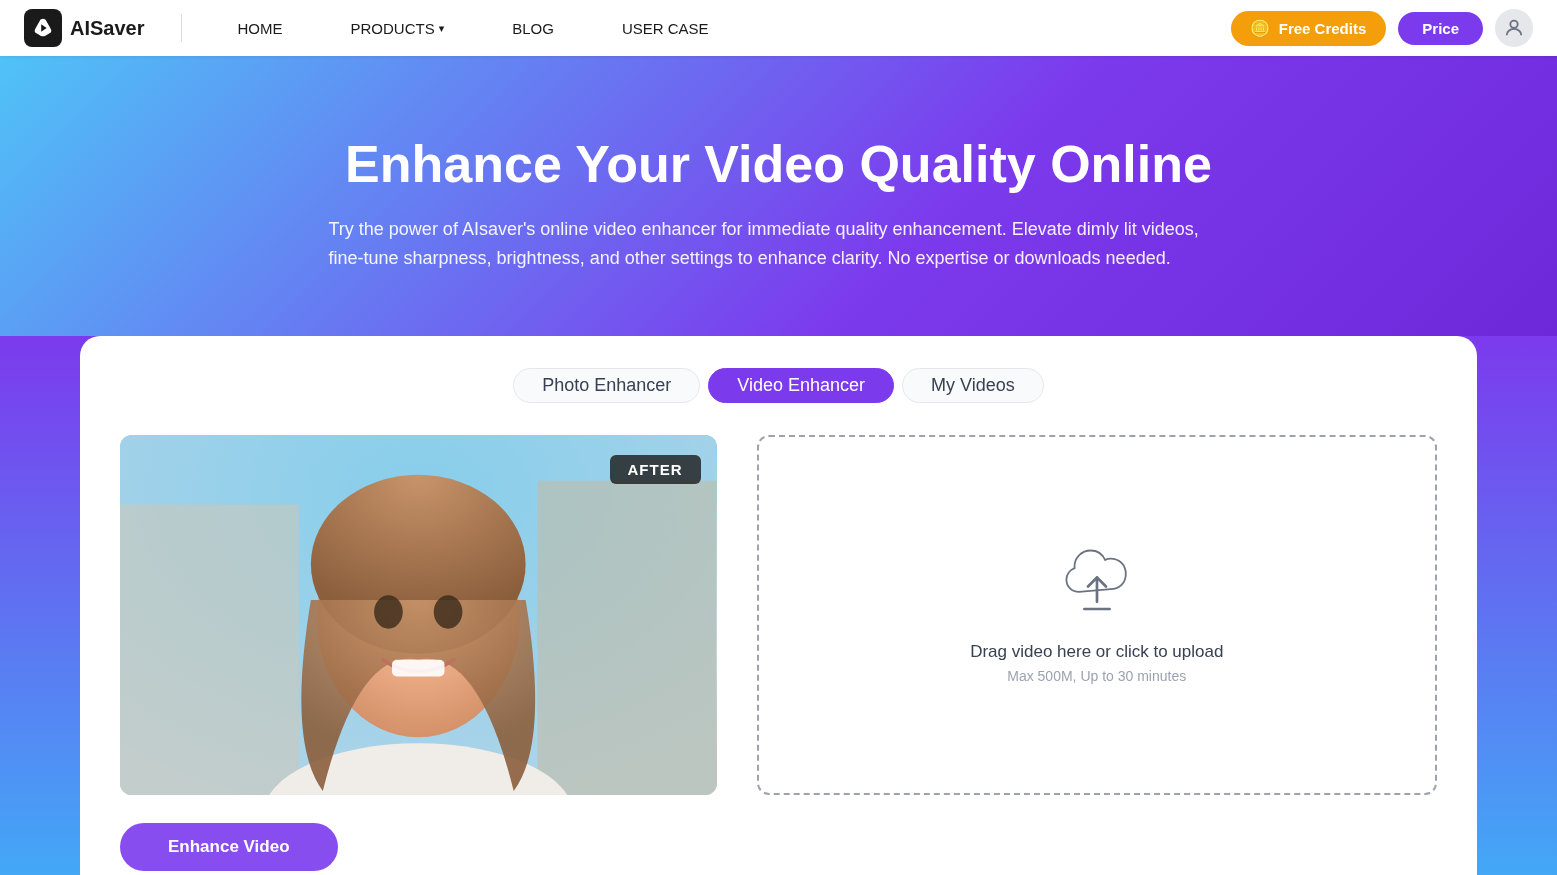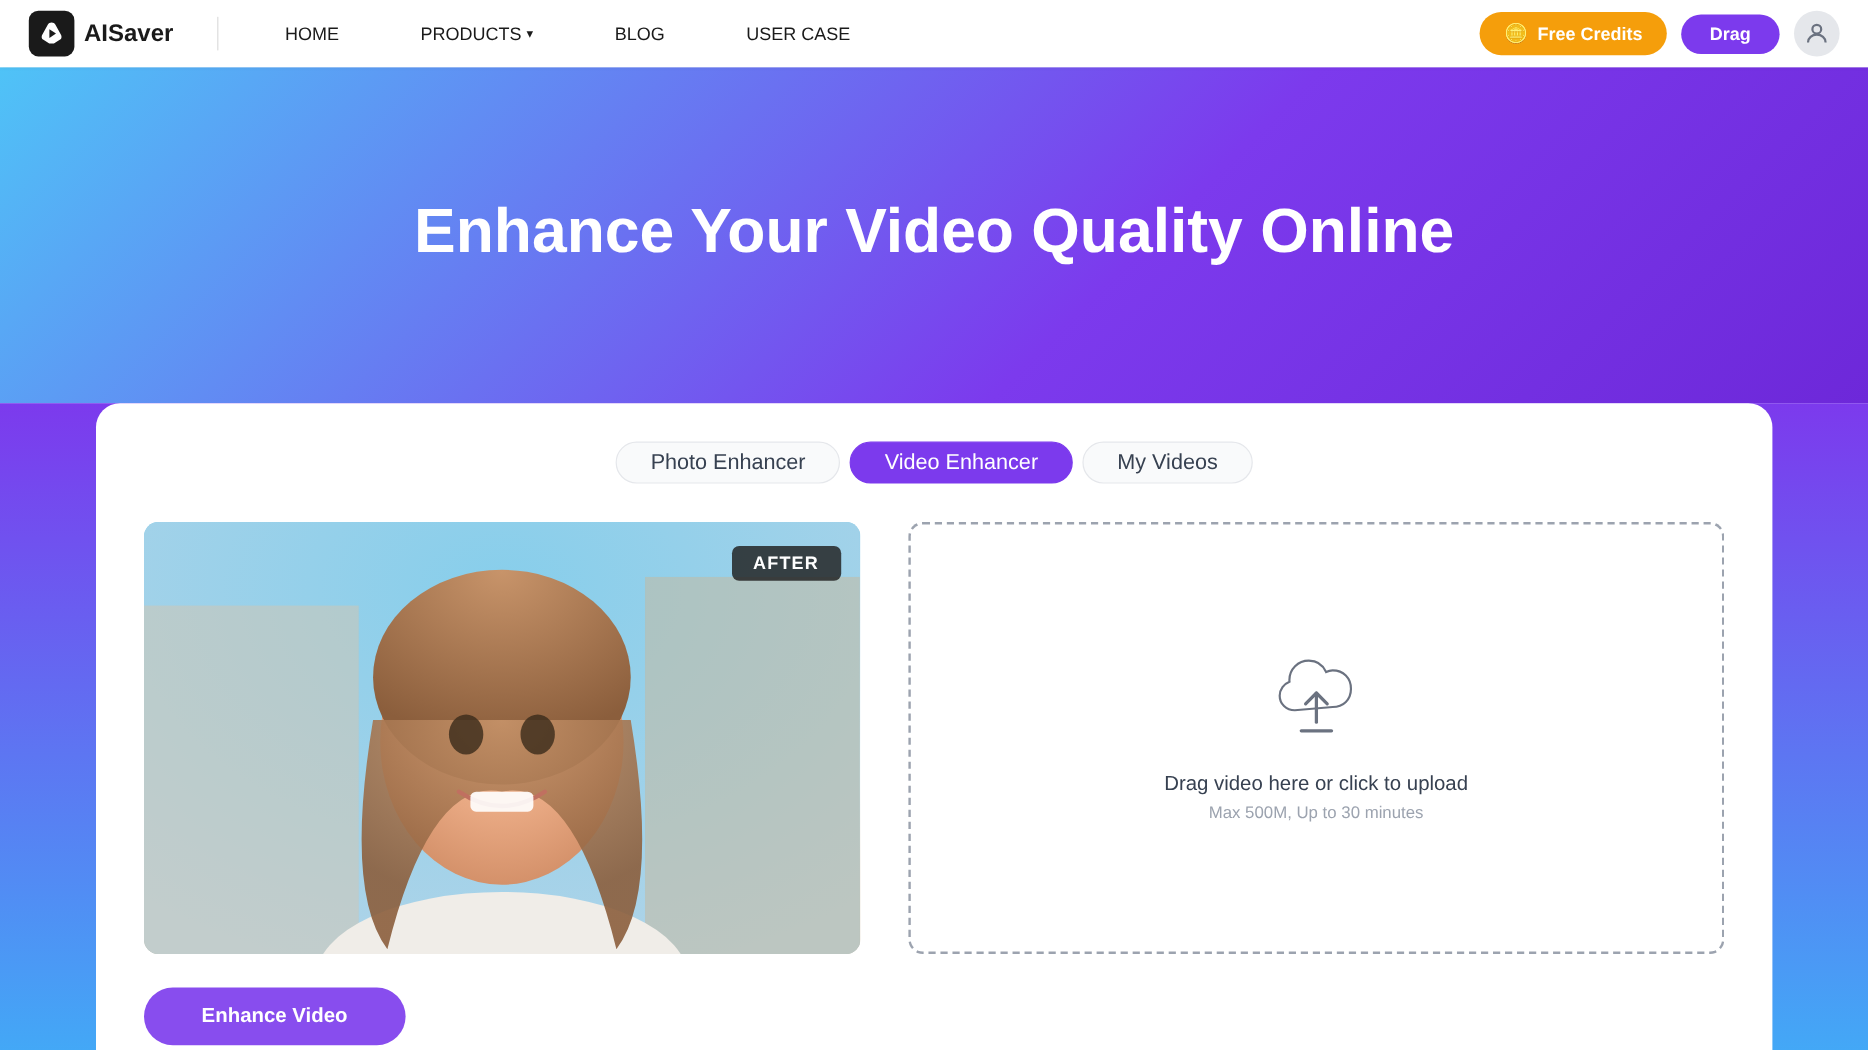--- a/index.html
+++ b/index.html
@@ -151,32 +151,33 @@
       <span class="chevron">▾</span>
     </a>
     <a class="nav-link">BLOG</a>
     <a class="nav-link">USER CASE</a>
   </div>
   <div class="navbar-right">
     <button class="btn-free-credits">
       <span class="coin-icon">🪙</span>
       <span>Free Credits</span>
     </button>
-    <button class="btn-price">Drag</button>
+    <button class="btn-price">Price</button>
     <button class="avatar-btn">
       <svg width="22" height="22" viewBox="0 0 24 24" fill="none" stroke="currentColor" stroke-width="2">
         <circle cx="12" cy="8" r="4"></circle>
         <path d="M4 20c0-4 3.6-7 8-7s8 3 8 7"></path>
       </svg>
     </button>
   </div>
 </nav>
 
 <section class="hero">
   <h1 class="hero-title">Enhance Your Video Quality Online</h1>
+  <p class="hero-subtitle">Try the power of AIsaver's online video enhancer for immediate quality enhancement. Elevate dimly lit videos, fine-tune sharpness, brightness, and other settings to enhance clarity. No expertise or downloads needed.</p>
 </section>
 
 <div class="main-card-wrapper">
   <div class="main-card">
 
     <div class="tab-bar">
       <button class="tab-btn">Photo Enhancer</button>
       <button class="tab-btn active">Video Enhancer</button>
       <button class="tab-btn">My Videos</button>
     </div>

